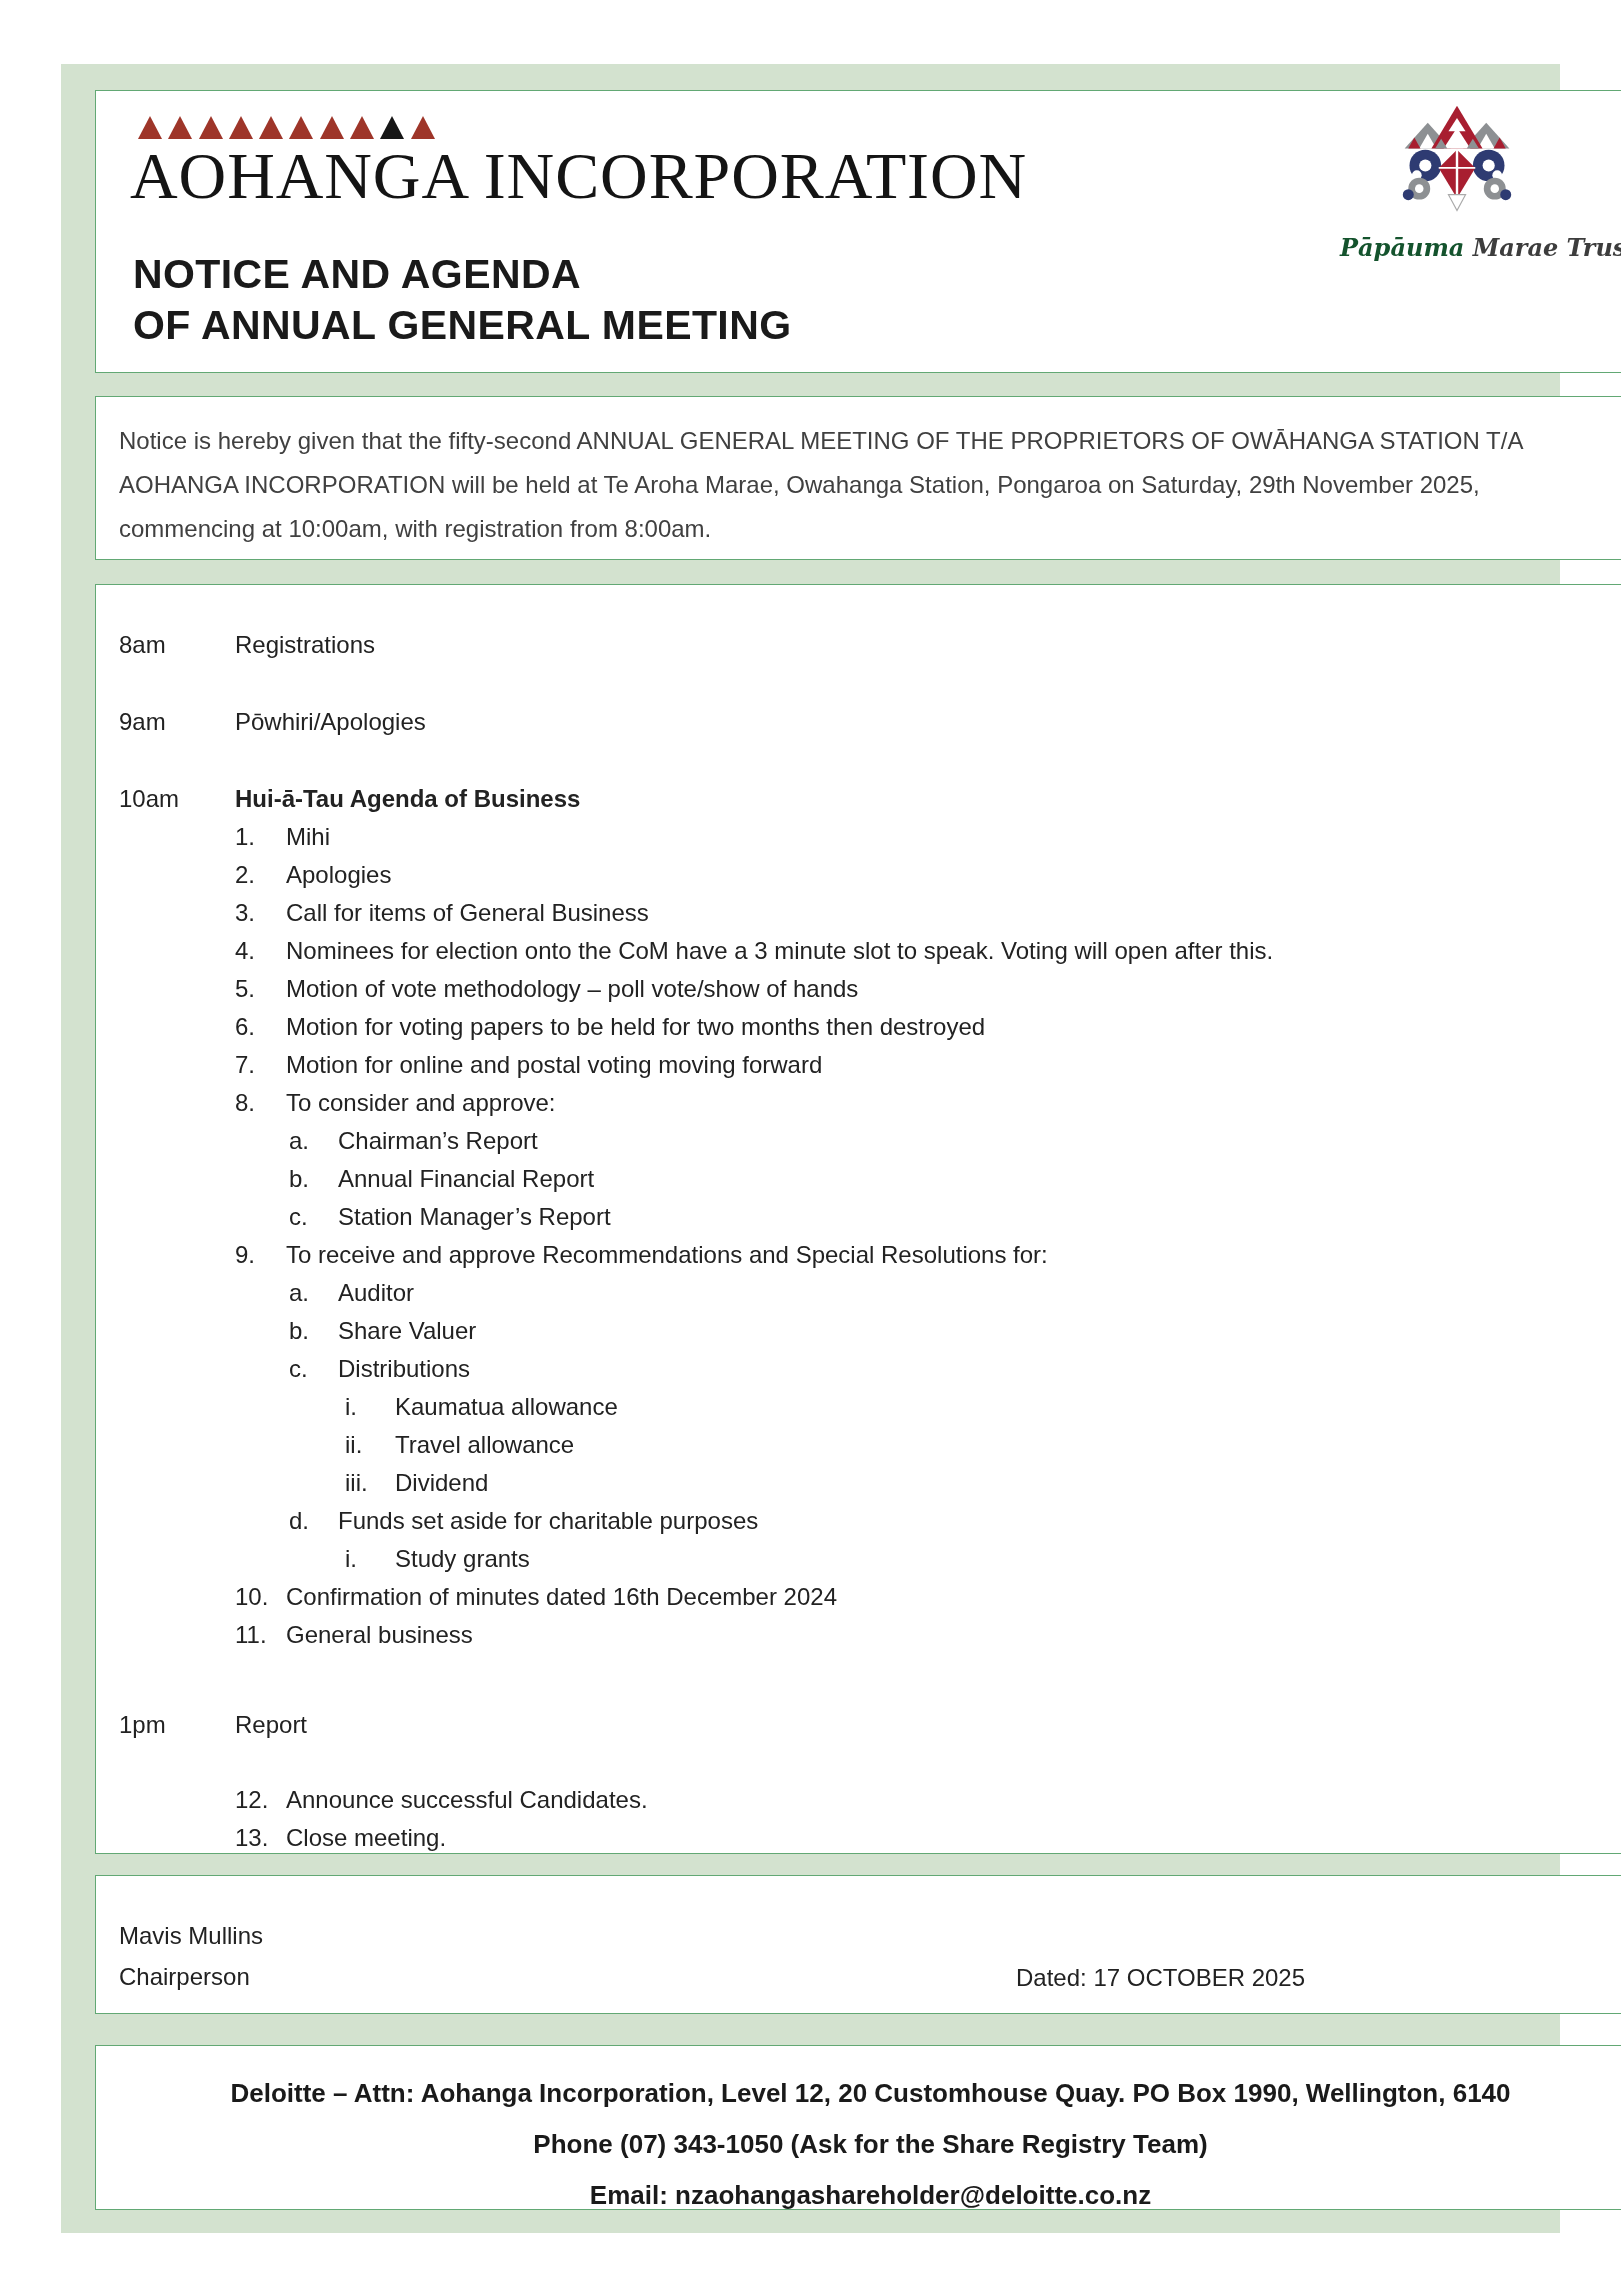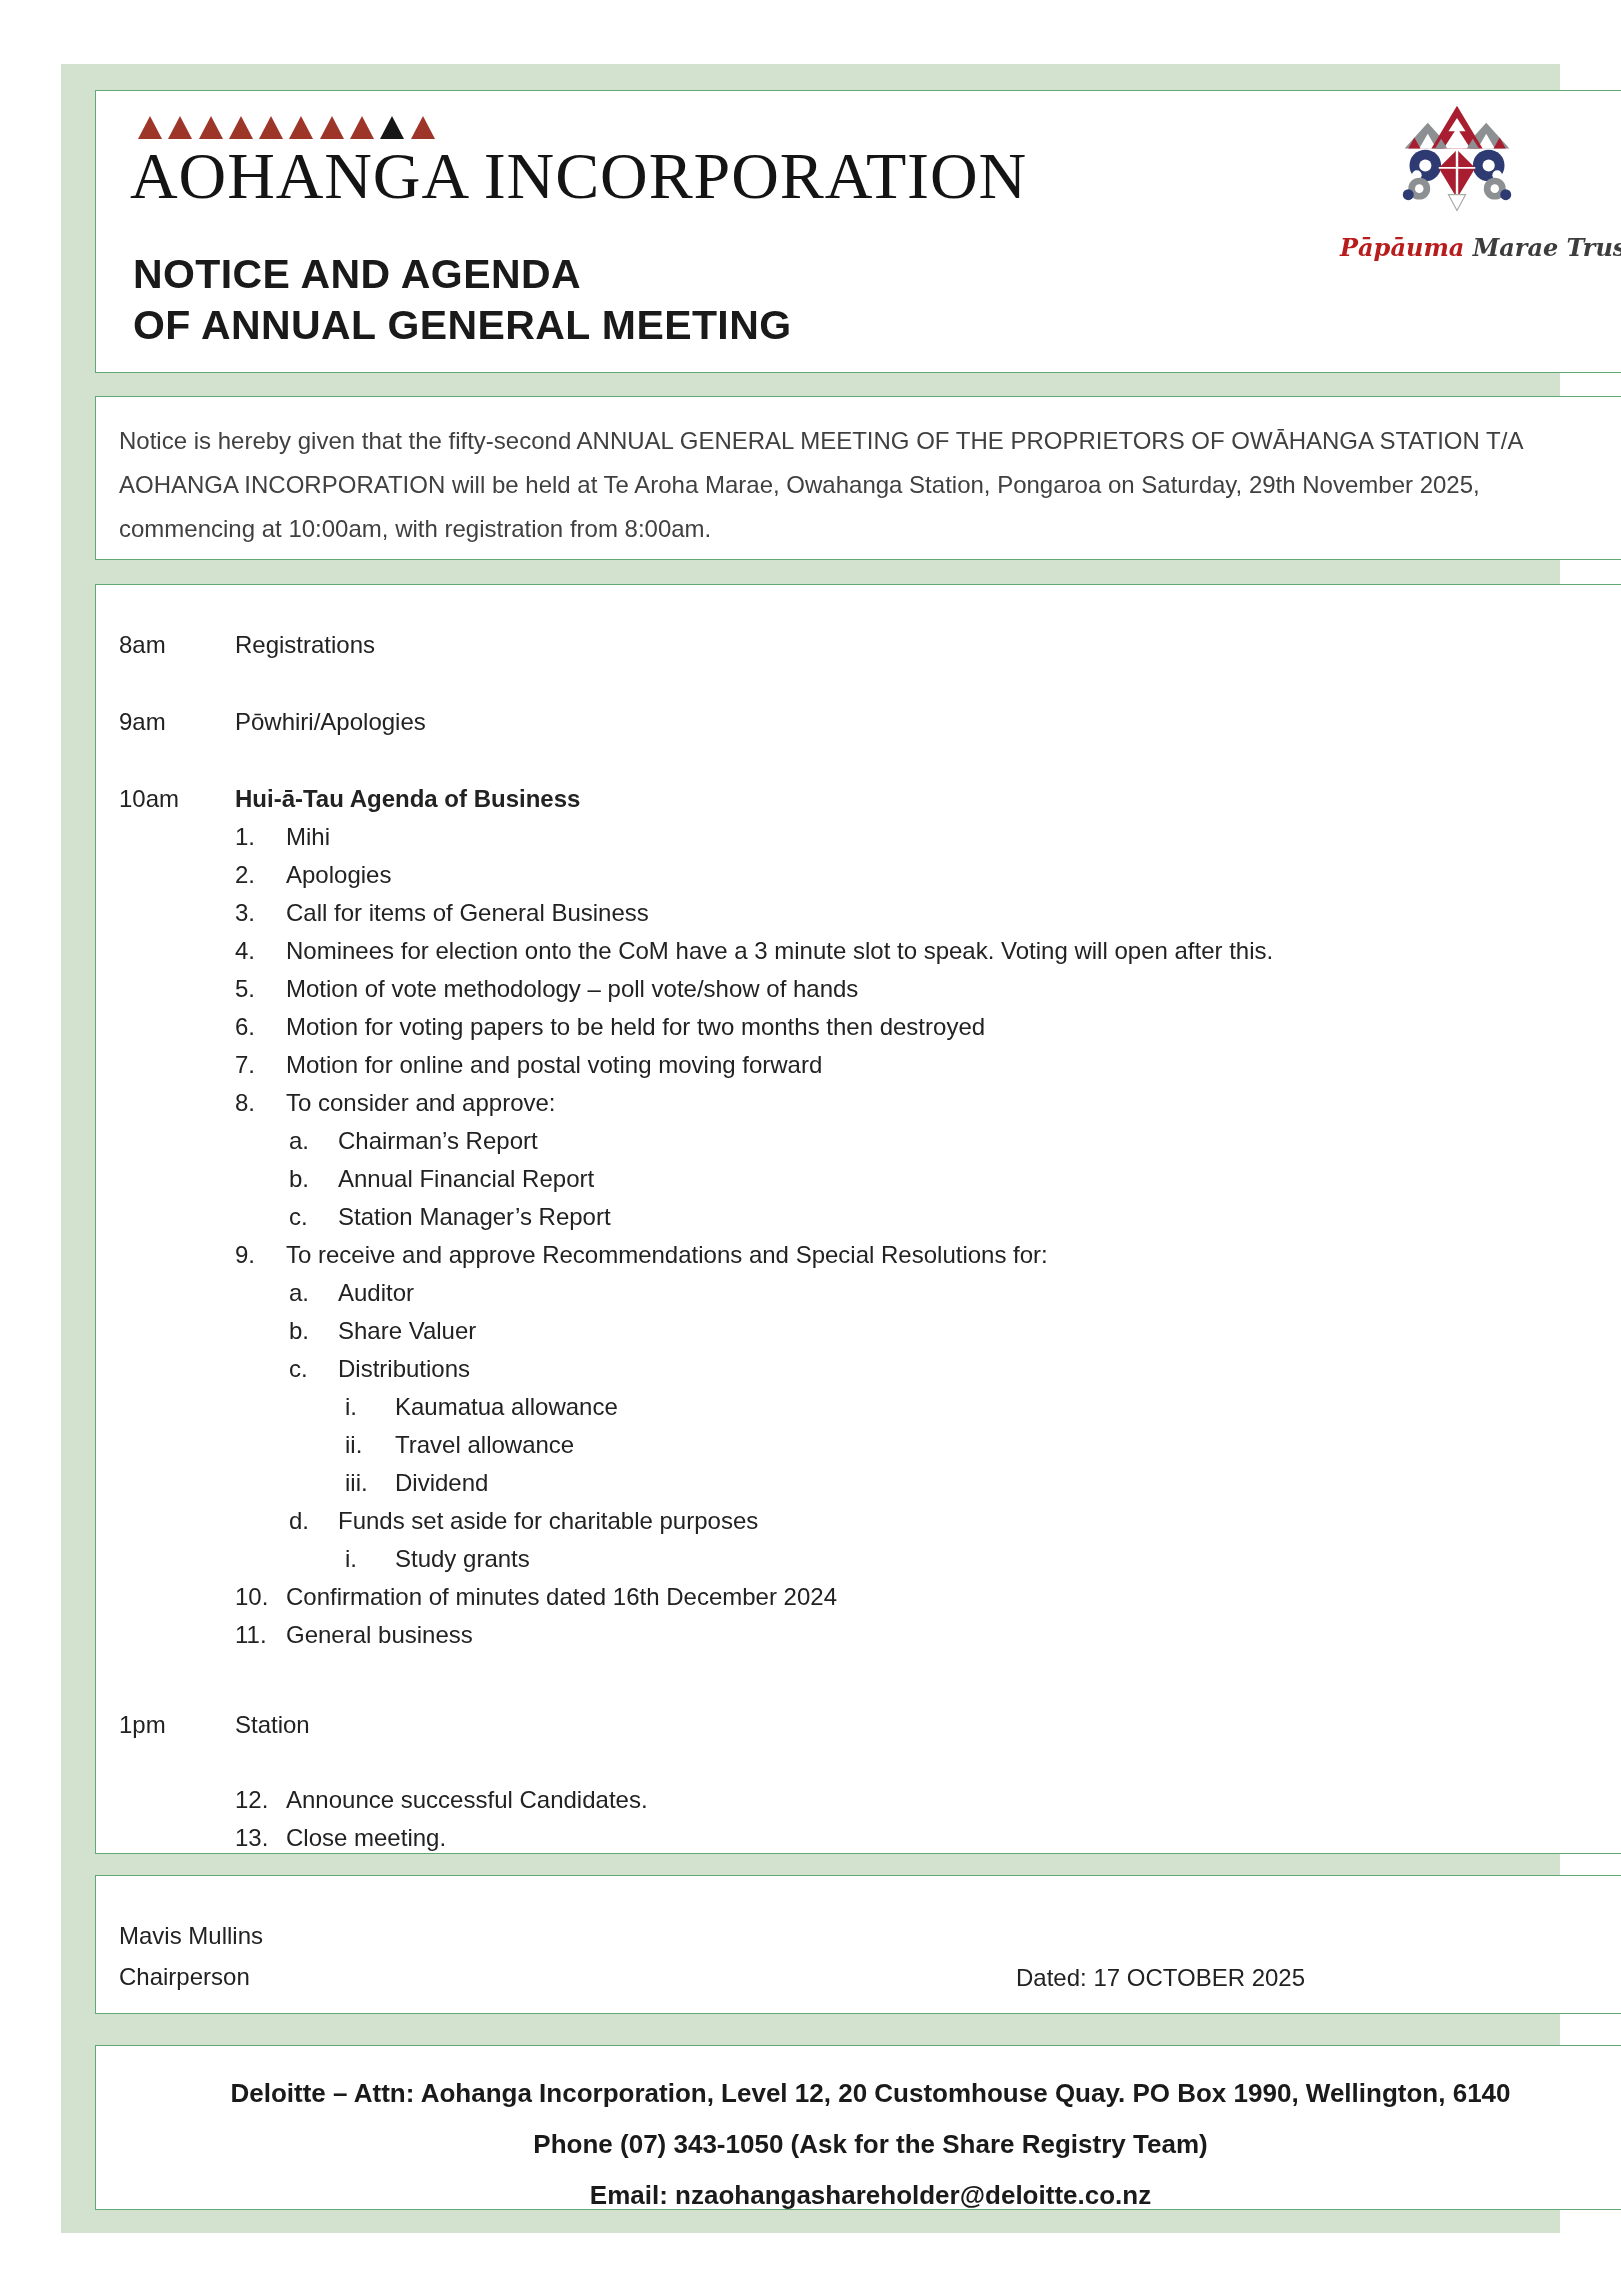--- a/index.html
+++ b/index.html
@@ -18,21 +18,21 @@
   .tri { width:0; height:0; border-left:12.5px solid transparent; border-right:12.5px solid transparent;
          border-bottom:23px solid #9e3529; margin-right:6.3px; }
   .tri.black { border-bottom-color:#161616; }
   .org-title { position:absolute; left:34px; top:47px; font-family:"Liberation Serif", serif;
                font-size:66px; letter-spacing:0.9px; color:#141414; white-space:nowrap; }
   .doc-heading { position:absolute; left:37px; top:158px; font-weight:bold; font-size:41px;
                  line-height:51px; color:#1a1a1a; letter-spacing:0.4px; }
   .logo-wrap { position:absolute; right:72px; top:10.7px; width:233px; text-align:center; }
   .logo-text { margin-top:12.5px; font-family:"DejaVu Serif", serif; font-style:italic;
                font-weight:bold; font-size:24px; white-space:nowrap; }
-  .logo-text .blue { color:#b91c1c; }
+  .logo-text .blue { color:#14532d; }
   .logo-text .dark { color:#3d3d3d; }
 
   
   .box-notice { top:332px; height:164px; padding:21.5px 27px 0 23px; }
   .notice-par { font-size:24px; line-height:44px; color:#404040; }
 
   
   .box-agenda { top:520px; height:1270px; padding:41px 25px 0 23px; font-size:24px; }
   .row { display:flex; line-height:38px; }
   .row .marker { flex:none; }
@@ -214,21 +214,21 @@
         <span class="marker">10.</span>
         <span>Confirmation of minutes dated 16th December 2024</span>
       </div>
     <div class="row r-l1">
         <span class="marker">11.</span>
         <span>General business</span>
       </div>
 
     <div class="row r-time row-1pm">
         <span class="marker">1pm</span>
-        <span>Station</span>
+        <span>Report</span>
       </div>
 
     <div class="row r-l1">
         <span class="marker">12.</span>
         <span>Announce successful Candidates.</span>
       </div>
     <div class="row r-l1">
         <span class="marker">13.</span>
         <span>Close meeting.</span>
       </div>

